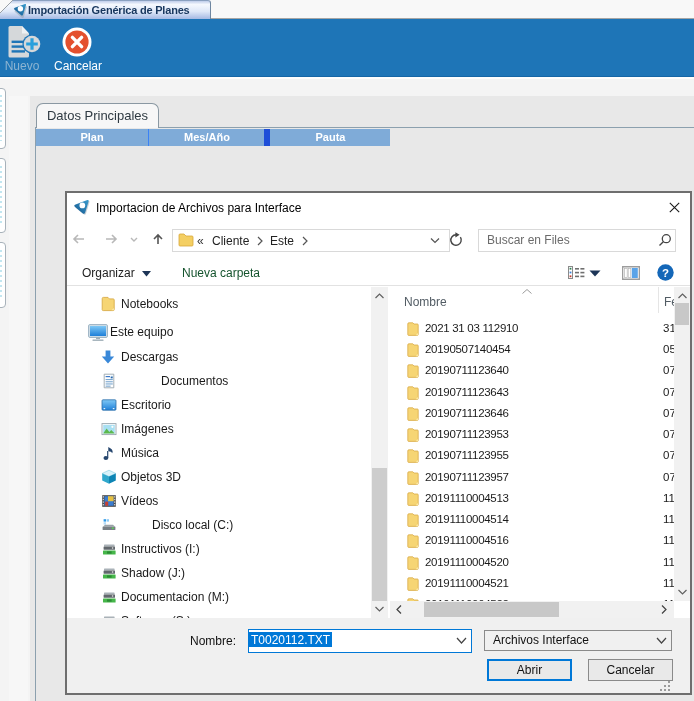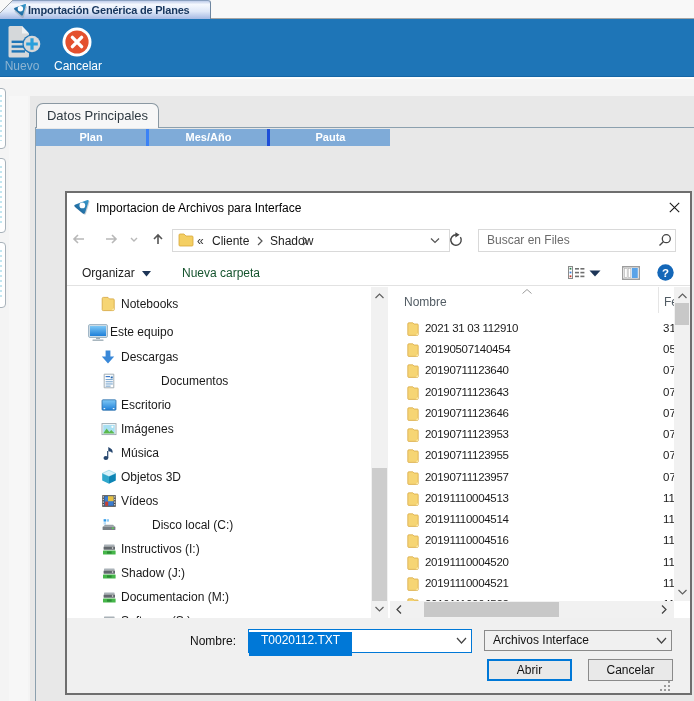--- a/index.html
+++ b/index.html
@@ -62,22 +62,22 @@
 <div class="abs" style="left:-6px;top:158px;width:12px;height:75px;background:#fff;border:1px solid #a8b2ba;border-radius:4px;"></div>
 <div class="abs" style="left:-6px;top:242px;width:12px;height:66px;background:#fff;border:1px solid #a8b2ba;border-radius:4px;"></div>
 <div class="abs" style="left:0px;top:95px;width:2px;height:46px;background:repeating-linear-gradient(#c2e6f0 0 2px,#fff 2px 5px);"></div>
 <div class="abs" style="left:0px;top:166px;width:2px;height:58px;background:repeating-linear-gradient(#c2e6f0 0 2px,#fff 2px 5px);"></div>
 <div class="abs" style="left:0px;top:250px;width:2px;height:50px;background:repeating-linear-gradient(#c2e6f0 0 2px,#fff 2px 5px);"></div>
 
 <div class="abs" style="left:35px;top:127px;width:659px;height:574px;border-left:1px solid #8ca0ae;border-top:1px solid #8ca0ae;background:#e8e8e8;"></div>
 <div class="abs" style="left:36px;top:103px;width:123px;height:25px;background:#f7f7f7;border:1px solid #8a98a2;border-bottom:none;border-radius:7px 7px 0 0;font-size:13px;color:#2f3a42;text-align:center;line-height:24px;">Datos Principales</div>
 
 <div class="abs" style="left:36px;top:129px;width:354px;height:17px;background:#7fabd8;"></div>
-<div class="abs" style="left:36px;top:129px;width:113px;height:17px;border-right:3px solid #3b82f6;font-size:11px;font-weight:bold;color:#ffffff;text-align:center;line-height:17px;">Plan</div>
-<div class="abs" style="left:150px;top:129px;width:120px;height:17px;border-right:3px solid #1d4ed8;font-size:11px;font-weight:bold;color:#ffffff;text-align:center;line-height:17px;">Mes/Año</div>
+<div class="abs" style="left:36px;top:129px;width:113px;height:17px;border-right:1px solid #3b82f6;font-size:11px;font-weight:bold;color:#ffffff;text-align:center;line-height:17px;">Plan</div>
+<div class="abs" style="left:150px;top:129px;width:120px;height:17px;border-right:6px solid #1d4ed8;font-size:11px;font-weight:bold;color:#ffffff;text-align:center;line-height:17px;">Mes/Año</div>
 <div class="abs" style="left:271px;top:129px;width:119px;height:17px;font-size:11px;font-weight:bold;color:#ffffff;text-align:center;line-height:17px;">Pauta</div>
 
 <div class="abs" id="dlg" style="left:65px;top:191px;width:627px;height:504px;background:#ffffff;border:2px solid #6e6e6e;"></div>
 
 <svg class="abs" style="left:72px;top:197px;" width="19" height="19" viewBox="0 0 16 16">
   <defs>
       <linearGradient id="pg2" x1="1" y1="0" x2="0" y2="1">
         <stop offset="0" stop-color="#3b9ccd"></stop>
         <stop offset="1" stop-color="#15578f"></stop>
       </linearGradient>
@@ -99,21 +99,21 @@
 </svg>
 <div class="abs" style="left:172px;top:229px;width:278px;height:23px;background:#fff;border:1px solid #d9d9d9;"></div>
 <svg class="abs" style="left:178px;top:233px;" width="16" height="14" viewBox="0 0 16 14">
   <path d="M1 2 Q1 1 2 1 L6 1 L8 3 L14 3 Q15 3 15 4 L15 12 Q15 13 14 13 L2 13 Q1 13 1 12 Z" fill="#f4cf63" stroke="#d8a73a" stroke-width="0.8"></path>
 </svg>
 <div class="abs" style="left:197px;top:234px;font-size:12px;color:#333;">«</div>
 <div class="abs" style="left:212px;top:234px;font-size:12px;color:#222;">Cliente</div>
 <svg class="abs" style="left:256px;top:236px;" width="8" height="10" viewBox="0 0 8 10">
     <path d="M2 1 L6 5 L2 9" stroke="#555" stroke-width="1.2" fill="none"></path>
   </svg>
-<div class="abs" style="left:270px;top:234px;font-size:12px;color:#222;">Shadow</div>
+<div class="abs" style="left:270px;top:234px;font-size:12px;color:#222;">Este</div>
 <svg class="abs" style="left:301px;top:236px;" width="8" height="10" viewBox="0 0 8 10">
     <path d="M2 1 L6 5 L2 9" stroke="#555" stroke-width="1.2" fill="none"></path>
   </svg>
 <svg class="abs" style="left:430px;top:237px;" width="10" height="8" viewBox="0 0 10 8">
     <path d="M1 1.5 L5 5.5 L9 1.5" stroke="#555" stroke-width="1.2" fill="none"></path>
   </svg>
 <svg class="abs" style="left:448px;top:232px;" width="16" height="16" viewBox="0 0 16 16">
   <g transform="scale(-1,1) translate(-16,0)">
   <path d="M3.6 5.2 A5.2 5.2 0 1 0 8 2.8" stroke="#444" stroke-width="1.4" fill="none"></path>
   <path d="M8.6 0.2 L8.6 5.4 L4.4 2.8 Z" fill="#444"></path>
@@ -406,21 +406,21 @@
   </svg>
 <svg class="abs" style="left:661px;top:605px;" width="6" height="9" viewBox="0 0 6 9">
     <path d="M1 0.5 L5 4.5 L1 8.5" stroke="#404040" stroke-width="1.2" fill="none"></path>
   </svg>
 <div class="abs" style="left:424px;top:602px;width:135px;height:15px;background:#c8c8c8;"></div>
 <div class="abs" style="left:674px;top:601px;width:16px;height:17px;background:#fff;"></div>
 
 <div class="abs" style="left:67px;top:618px;width:623px;height:75px;background:#f0f0f0;"></div>
 <div class="abs" style="left:160px;top:634px;width:76px;font-size:12px;color:#111;text-align:right;">Nombre:</div>
 <div class="abs" style="left:248px;top:629px;width:224px;height:24px;background:#fff;border:1.5px solid #0078d7;"></div>
-<div class="abs" style="left:249px;top:632px;height:24px;font-size:12px;line-height:17px;color:#fff;background:#0078d7;padding:0 12px;">T0020112.TXT</div>
+<div class="abs" style="left:249px;top:632px;height:15px;font-size:12px;line-height:17px;color:#fff;background:#0078d7;padding:0 2px;">T0020112.TXT</div>
 <svg class="abs" style="left:456px;top:637px;" width="11" height="8" viewBox="0 0 11 8">
     <path d="M1 1 L5.5 6 L10 1" stroke="#444" stroke-width="1.2" fill="none"></path>
   </svg>
 <div class="abs" style="left:484px;top:630px;width:188px;height:21px;background:#f0f0f0;border:1px solid #8a8a8a;"></div>
 <div class="abs" style="left:493px;top:633px;font-size:12px;color:#111;">Archivos Interface</div>
 <svg class="abs" style="left:656px;top:637px;" width="11" height="8" viewBox="0 0 11 8">
     <path d="M1 1 L5.5 6 L10 1" stroke="#444" stroke-width="1.2" fill="none"></path>
   </svg>
 
 <div class="abs" style="left:487px;top:659px;width:85px;height:22px;background:#e9e9e9;border:2px solid #0078d7;font-size:12px;color:#111;text-align:center;line-height:18px;">Abrir</div>

